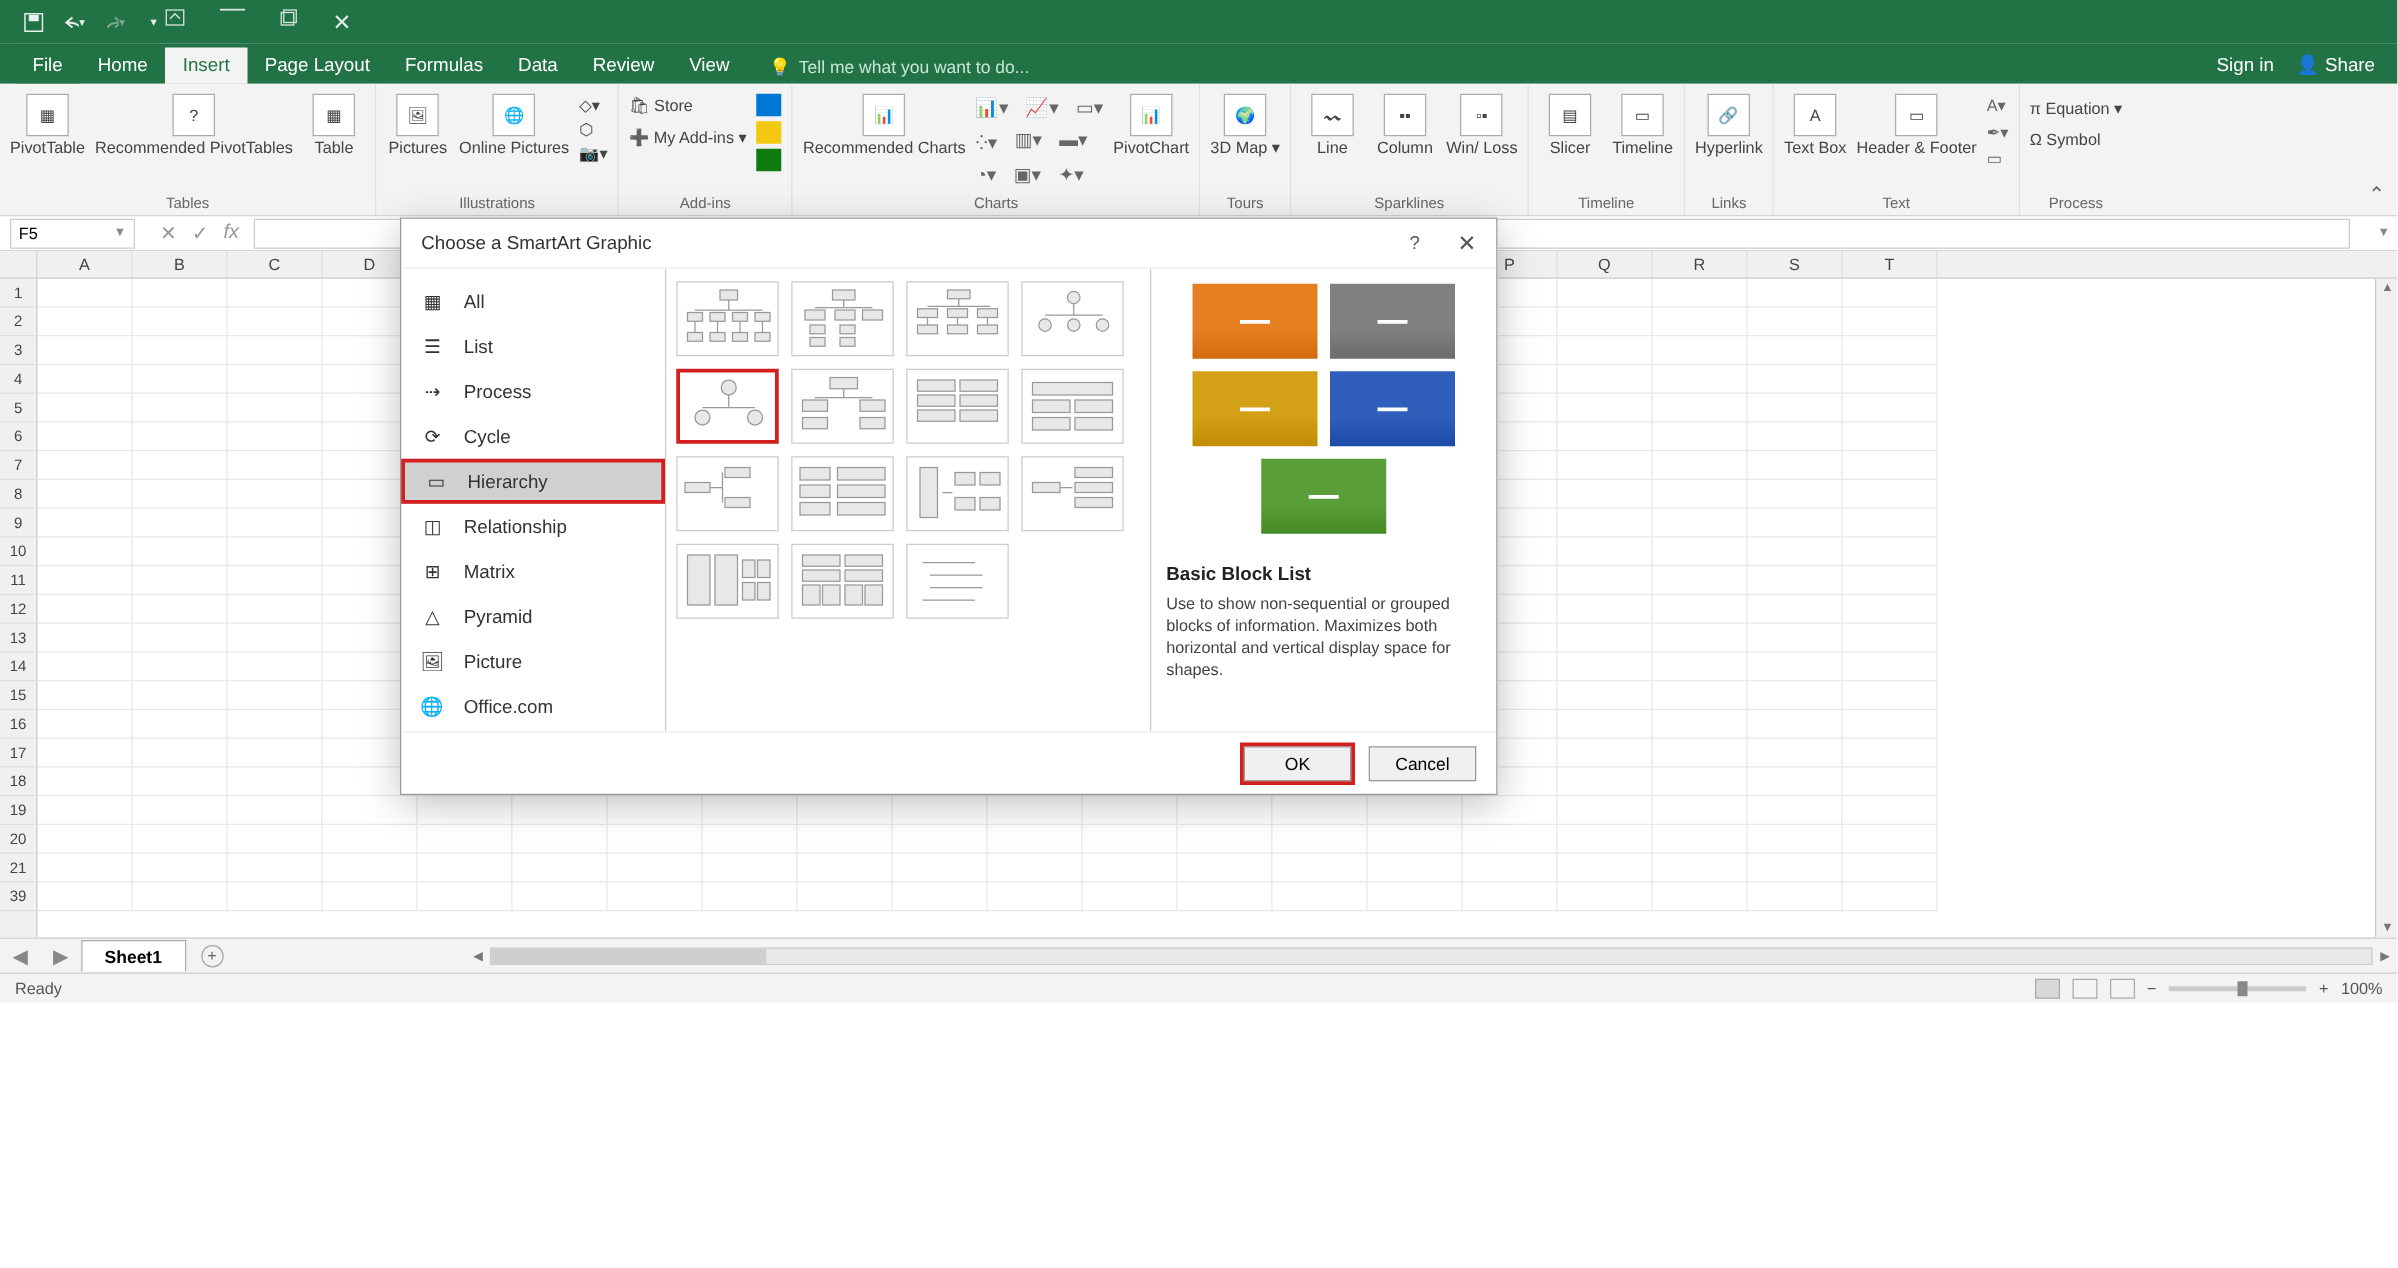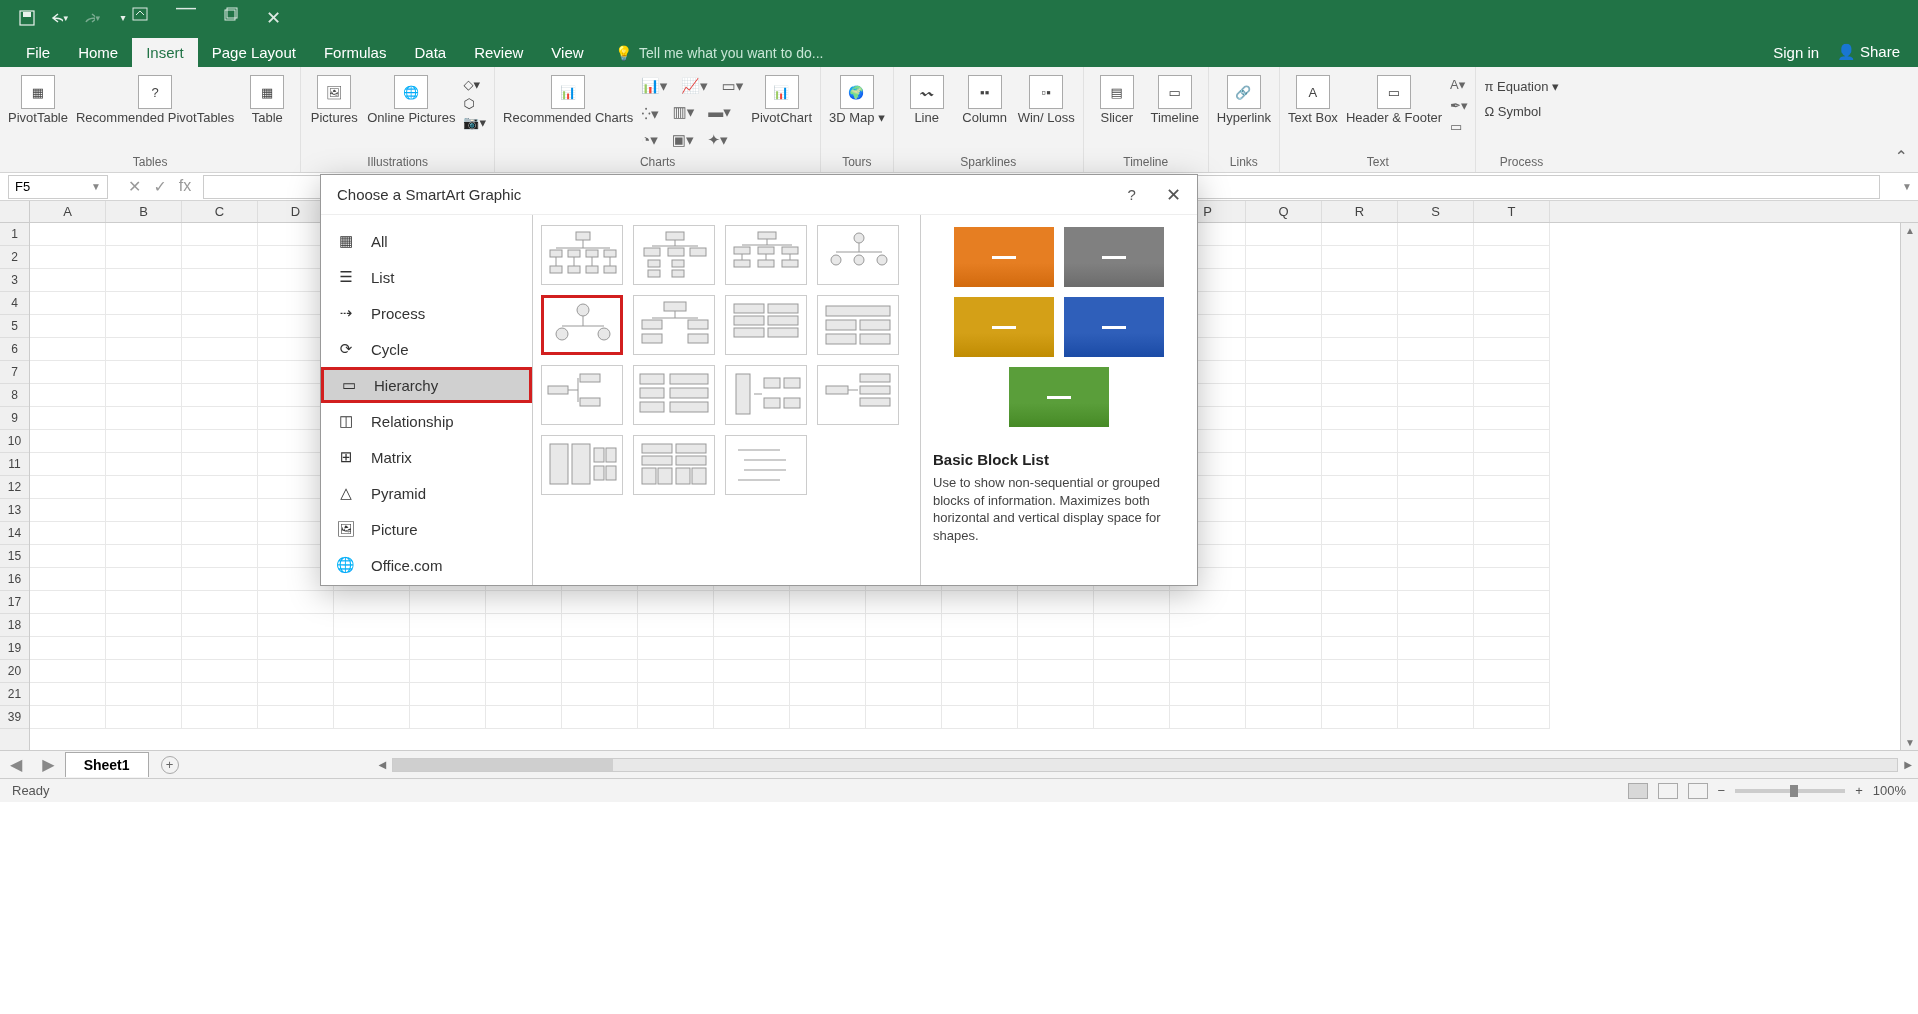--- a/index.html
+++ b/index.html
@@ -177,20 +177,34 @@
       <div class="small-col" style="padding-top:6px">
         <span>◇▾</span>
         <span>⬡</span>
         <span>📷▾</span>
       </div>
     </div>
     <div class="rgroup-label">Illustrations</div>
   </div>
   <div class="rgroup">
     <div class="rgroup-body">
+      <div class="small-col" style="padding-top:6px;gap:10px">
+        <span>🛍 <span>Store</span></span>
+        <span>➕ <span>My Add-ins</span> ▾</span>
+      </div>
+      <div class="small-col" style="padding-top:4px;gap:4px">
+        <span style="width:20px;height:18px;background:#0078d4;display:inline-block"></span>
+        <span style="width:20px;height:18px;background:#f2c811;display:inline-block"></span>
+        <span style="width:20px;height:18px;background:#107c10;display:inline-block"></span>
+      </div>
+    </div>
+    <div class="rgroup-label">Add-ins</div>
+  </div>
+  <div class="rgroup">
+    <div class="rgroup-body">
       <div class="rbtn">
           <div class="icon">📊</div>
           <div class="label">Recommended Charts</div>
         </div>
       <div class="small-col" style="padding-top:6px;gap:8px;font-size:15px;color:#666">
         <div style="display:flex;gap:14px">
             <span>📊▾</span>
             <span>📈▾</span>
             <span>▭▾</span>
           </div>
@@ -291,21 +305,21 @@
 </div>
 
 <div class="formulabar">
   <div class="namebox">
       <span>F5</span>
       <span style="color:#888;font-size:10px">▼</span>
     </div>
   <div class="fx-btns">
     <span>✕</span>
     <span>✓</span>
-    <span style="">fx</span>
+    <span style="font-style:italic">fx</span>
   </div>
   <div class="fx-input"></div>
   <span style="margin-right:6px;color:#888;font-size:10px">▼</span>
 </div>
 
 <div style="display:flex">
   <div class="corner"></div>
   <div class="colhdrs" id="colhdrs" style="flex:1">
       <div class="colhdr" style="width: 76px;">A</div>
       <div class="colhdr" style="width: 76px;">B</div>
@@ -1109,13 +1123,17 @@
             <div class="dash"></div>
           </div>
           <div class="preview-block" style="background: linear-gradient(rgb(90, 158, 58) 0%, rgb(90, 158, 58) 60%, rgb(70, 138, 38) 100%);">
             <div class="dash"></div>
           </div>
         </div>
       <div class="pv-title">Basic Block List</div>
       <div class="pv-desc">Use to show non-sequential or grouped blocks of information. Maximizes both horizontal and vertical display space for shapes.</div>
     </div>
   </div>
+  <div class="dlg-footer">
+    <button class="dlg-btn ok">OK</button>
+    <button class="dlg-btn">Cancel</button>
+  </div>
 </div>
 
 </body></html>

